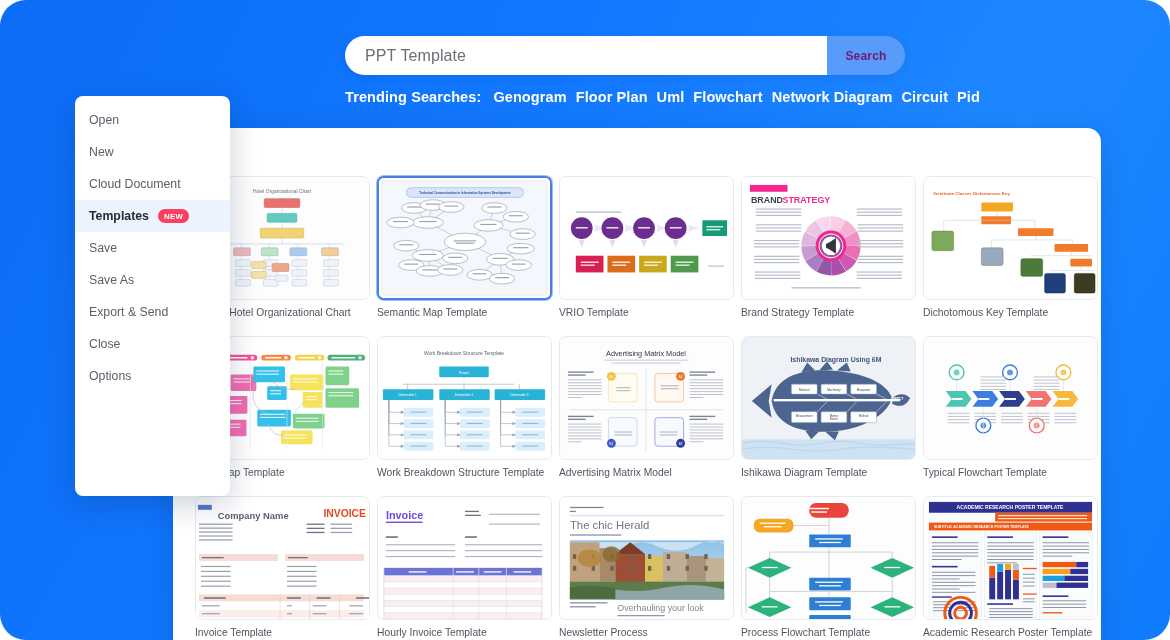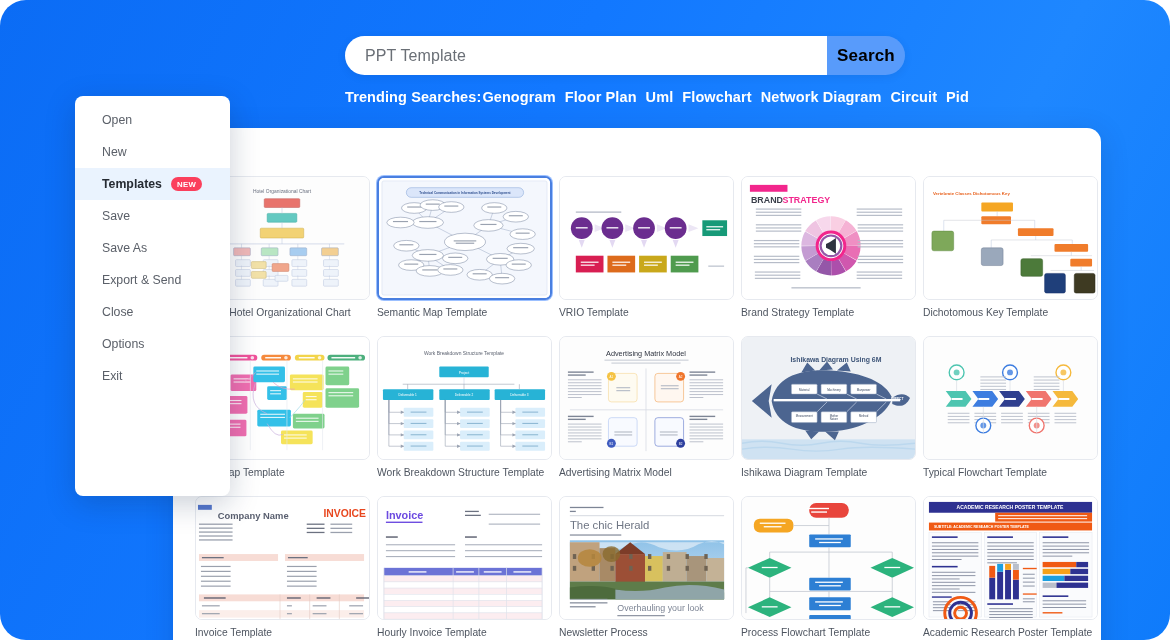--- a/index.html
+++ b/index.html
@@ -43,39 +43,39 @@
     font-family: "Liberation Sans", sans-serif;
     font-size: 16px;
     color: #6a6f76;
     padding: 0 20px;
     letter-spacing: .1px;
   }
   .search-input::placeholder { color: #6f747c; }
   .search-btn {
     width: 78px;
     background: #589bfb;
-    color: #000000;
+    color: #701a75;
     border: none;
     font-family: "Liberation Sans", sans-serif;
-    font-size: 17px;
+    font-size: 12px;
     font-weight: 700;
     cursor: pointer;
     letter-spacing: .2px;
   }
   .trending {
     position: absolute;
     left: 345px; top: 89px;
     width: 700px;
     color: #ffffff;
     font-size: 14.5px;
     font-weight: 700;
     white-space: nowrap;
     letter-spacing: .1px;
   }
-  .trending .lbl { margin-right: 1px; font-weight: 700; }
+  .trending .lbl { margin-right: 12px; font-weight: 700; }
   .trending a {
     color: #ffffff;
     text-decoration: none;
     margin-right: 9px;
     font-weight: 700;
     cursor: pointer;
   }
 
   
   .panel {
@@ -131,21 +131,21 @@
     background: #ffffff;
     border-radius: 8px;
     box-shadow: 0 8px 30px rgba(12,35,75,0.22);
     padding-top: 8px;
     z-index: 30;
   }
   .menu-item {
     height: 32px;
     display: flex;
     align-items: center;
-    padding-left: 27px;
+    padding-left: 14px;
     font-size: 12.3px;
     color: #5b6069;
     cursor: pointer;
     position: relative;
   }
   .menu-item.active {
     background: #eaf3fe;
     color: #262b33;
     font-weight: 700;
   }
@@ -1103,37 +1103,37 @@
     </div>
   </div>
 
   <div class="menu" id="file-menu">
       <div class="menu-item">
         <span>Open</span>
       </div>
       <div class="menu-item">
         <span>New</span>
       </div>
+      <div class="menu-item">
+        <span>Cloud Document</span>
+      </div>
       <div class="menu-item active">
         <span>Templates</span>
         <span class="badge-new">NEW</span>
       </div>
       <div class="menu-item">
         <span>Save</span>
       </div>
       <div class="menu-item">
         <span>Save As</span>
       </div>
       <div class="menu-item">
         <span>Export &amp; Send</span>
       </div>
       <div class="menu-item">
         <span>Close</span>
       </div>
       <div class="menu-item">
         <span>Options</span>
       </div>
-      <div class="menu-item">
-        <span>Exit</span>
-      </div>
     </div>
 
 </div>
 
 </body></html>

